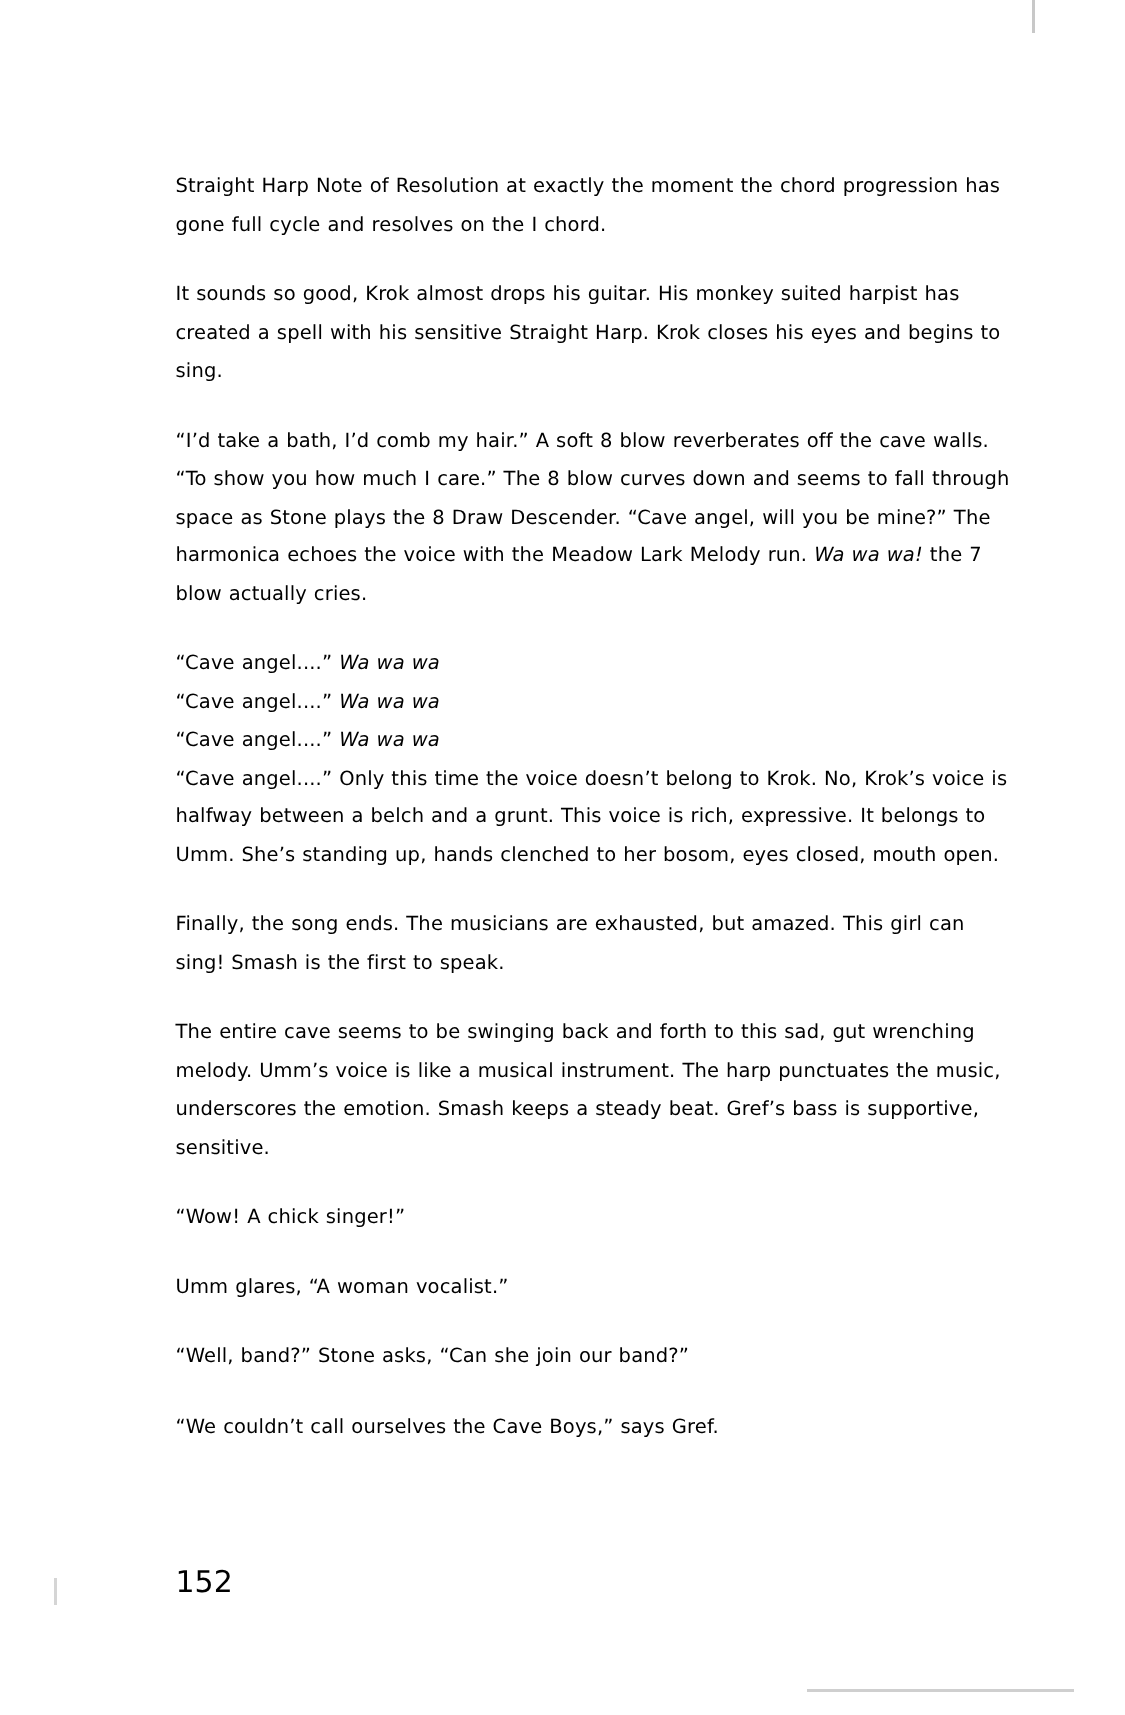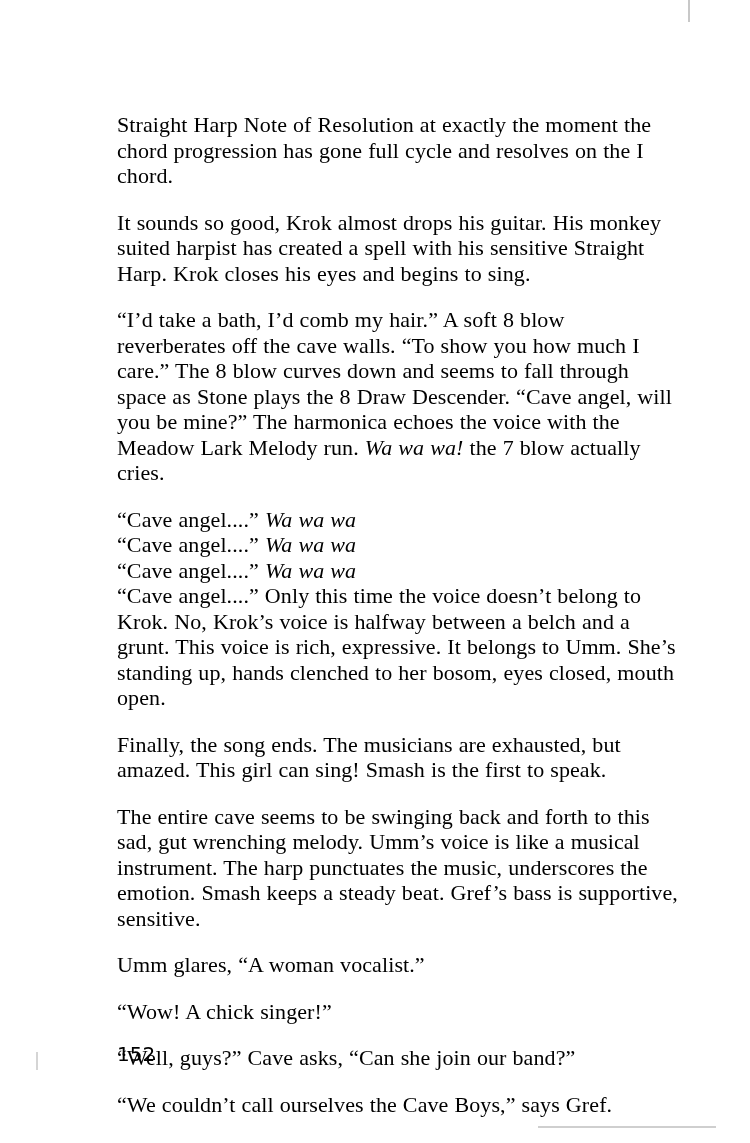--- a/index.html
+++ b/index.html
@@ -45,26 +45,25 @@
     background: #cfcfcf;
   }
 
   .body-text {
     position: absolute;
     left: 117px;
     top: 112px;
     width: 562px;
   }
   .para {
-    font-size: 22px;
+    font-size: 13px;
     line-height: 25.5px;
     margin: 0 0 21px 0;
     letter-spacing: 0.1px;
     word-spacing: 0.4px;
-    font-family: Liberation Serif, serif;
   }
   .para:last-child {
     margin-bottom: 0;
   }
   em {
     font-style: italic;
   }
   .page-number {
     position: absolute;
     left: 117px;
@@ -86,21 +85,21 @@
   <div class="body-text">
       <p class="para"><span>Straight Harp Note of Resolution at exactly the moment the chord progression has gone full cycle and resolves on the I chord.</span></p>
       <p class="para"><span>It sounds so good, Krok almost drops his guitar. His monkey suited harpist has created a spell with his sensitive Straight Harp. Krok closes his eyes and begins to sing.</span></p>
       <p class="para"><span>“I’d take a bath, I’d comb my hair.” A soft 8 blow reverberates off the cave walls. “To show you how much I care.” The 8 blow curves down and seems to fall through space as Stone plays the 8 Draw Descender. “Cave angel, will you be mine?” The harmonica echoes the voice with the Meadow Lark Melody run. </span><em>Wa wa wa!</em><span> the 7 blow actually cries.</span></p>
       <p class="para" style="margin-bottom: 0px;"><span>“Cave angel....” </span><em>Wa wa wa</em></p>
       <p class="para" style="margin-bottom: 0px;"><span>“Cave angel....” </span><em>Wa wa wa</em></p>
       <p class="para" style="margin-bottom: 0px;"><span>“Cave angel....” </span><em>Wa wa wa</em></p>
       <p class="para"><span>“Cave angel....” Only this time the voice doesn’t belong to Krok. No, Krok’s voice is halfway between a belch and a grunt. This voice is rich, expressive. It belongs to Umm. She’s standing up, hands clenched to her bosom, eyes closed, mouth open.</span></p>
       <p class="para"><span>Finally, the song ends. The musicians are exhausted, but amazed. This girl can sing! Smash is the first to speak.</span></p>
       <p class="para"><span>The entire cave seems to be swinging back and forth to this sad, gut wrenching melody. Umm’s voice is like a musical instrument. The harp punctuates the music, underscores the emotion. Smash keeps a steady beat. Gref’s bass is supportive, sensitive.</span></p>
+      <p class="para"><span>“Wow! A chick singer!”</span></p>
       <p class="para"><span>Umm glares, “A woman vocalist.”</span></p>
-      <p class="para"><span>“Wow! A chick singer!”</span></p>
-      <p class="para"><span>“Well, guys?” Cave asks, “Can she join our band?”</span></p>
+      <p class="para"><span>“Well, band?” Stone asks, “Can she join our band?”</span></p>
       <p class="para"><span>“We couldn’t call ourselves the Cave Boys,” says Gref.</span></p>
     </div>
 
   <div class="page-number">152</div>
 
 </div>
 
 </body></html>

